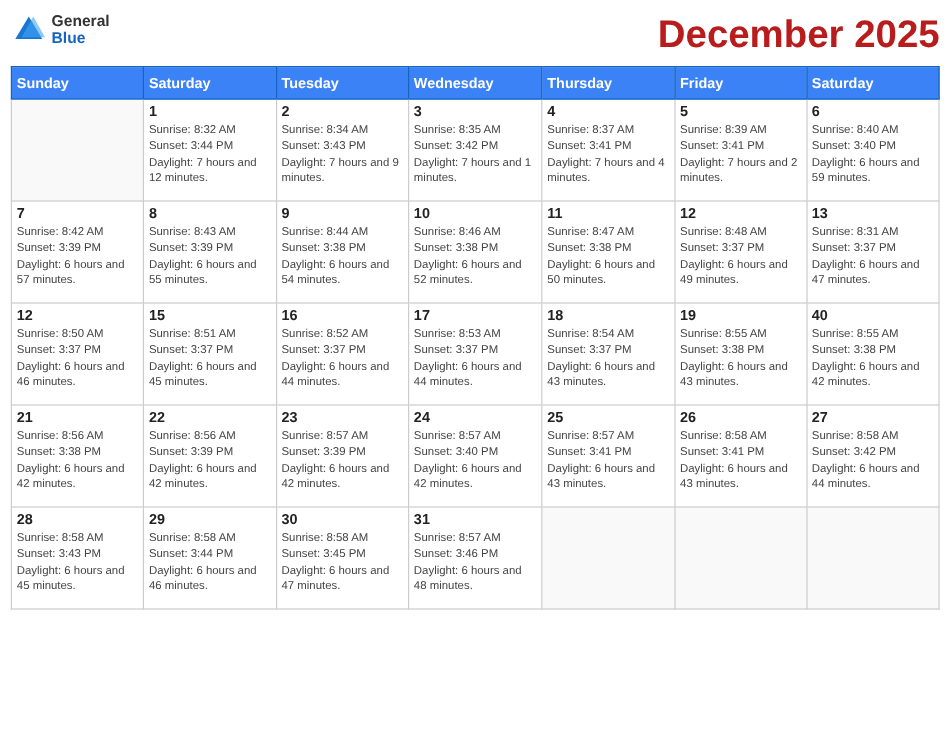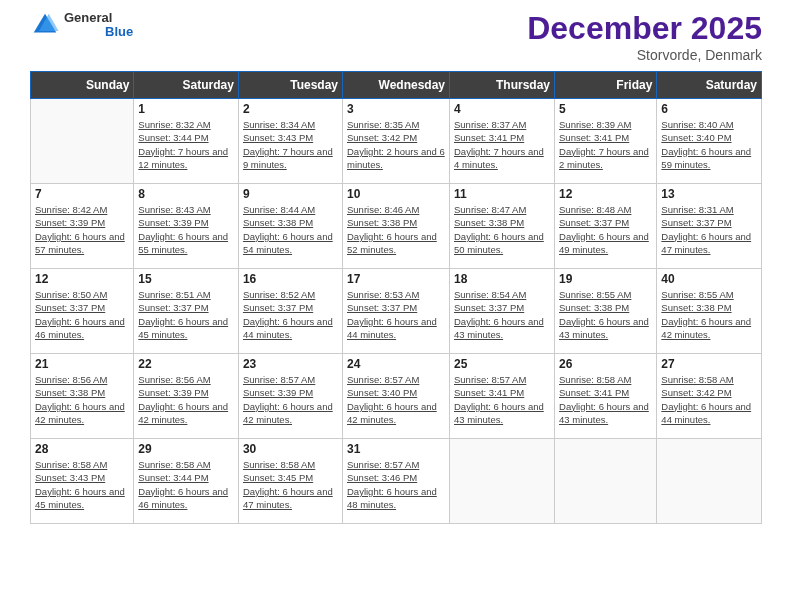--- a/index.html
+++ b/index.html
@@ -6,68 +6,68 @@
     body {
       width: 792px;
       height: 612px;
       font-family: Arial, sans-serif;
       background: #fff;
       overflow: hidden;
     }
     .page {
       width: 792px;
       height: 612px;
-      padding: 10px 30px;
+      padding: 10px 9px;
     }
     .header {
       display: flex;
       justify-content: space-between;
       align-items: flex-start;
       margin-bottom: 8px;
     }
     .logo {
       display: flex;
       align-items: center;
       gap: 4px;
     }
     .logo-text {
       display: flex;
       flex-direction: column;
       font-size: 13px;
       font-weight: bold;
       line-height: 1.1;
     }
     .logo-text .general { color: #333; }
-    .logo-text .blue { color: #1565c0; margin-left: 41px; }
+    .logo-text .blue { color: #1565c0; }
     .logo-icon {
       width: 30px;
       height: 30px;
     }
     .title-area {
       text-align: right;
     }
     .title-area h1 {
       font-size: 32px;
       font-weight: bold;
-      color: #4c1d95;
+      color: #b91c1c;
     }
     .title-area .subtitle {
       font-size: 14px;
       color: #555;
     }
     .calendar {
       width: 100%;
       border-collapse: collapse;
       font-size: 10.5px;
     }
     .calendar thead tr th {
-      background-color: #404040;
+      background-color: #3b82f6;
       color: #fff;
       padding: 6px 4px;
-      text-align: right;
+      text-align: left;
       font-size: 12px;
       font-weight: bold;
       border: 1px solid #1565c0;
     }
     .calendar tbody tr td {
       border: 1px solid #ccc;
       vertical-align: top;
       padding: 3px 4px;
       width: 113px;
       height: 85px;
@@ -76,21 +76,20 @@
       font-weight: bold;
       font-size: 12px;
       color: #222;
       display: block;
       margin-bottom: 2px;
     }
     .day-info {
       font-size: 9.5px;
       color: #444;
       line-height: 1.4;
-      text-decoration: underline;
     }
     .empty-cell {
       background: #f9f9f9;
     }
   </style>
 </head>
 <body>
 
 <div class="page">
   <div class="header">
@@ -99,21 +98,20 @@
         <polygon points="20,5 35,30 5,30" fill="#1976d2"></polygon>
         <polygon points="25,5 38,28 12,28" fill="#42a5f5" opacity="0.6"></polygon>
       </svg>
       <div class="logo-text">
         <span class="general">General</span>
         <span class="blue">Blue</span>
       </div>
     </div>
     <div class="title-area">
       <h1>December 2025</h1>
-      <div class="subtitle">Storvorde, Denmark</div>
     </div>
   </div>
 
   <table class="calendar">
     <thead>
       <tr>
         <th>Sunday</th>
         <th>Saturday</th>
         <th>Tuesday</th>
         <th>Wednesday</th>
@@ -139,21 +137,21 @@
               <div>Sunrise: 8:34 AM</div>
               <div>Sunset: 3:43 PM</div>
               <div>Daylight: 7 hours and 9 minutes.</div>
             </div>
           </td>
           <td>
             <span class="day-number">3</span>
             <div class="day-info">
               <div>Sunrise: 8:35 AM</div>
               <div>Sunset: 3:42 PM</div>
-              <div>Daylight: 2 hours and 6 minutes.</div>
+              <div>Daylight: 7 hours and 1 minutes.</div>
             </div>
           </td>
           <td>
             <span class="day-number">4</span>
             <div class="day-info">
               <div>Sunrise: 8:37 AM</div>
               <div>Sunset: 3:41 PM</div>
               <div>Daylight: 7 hours and 4 minutes.</div>
             </div>
           </td>

